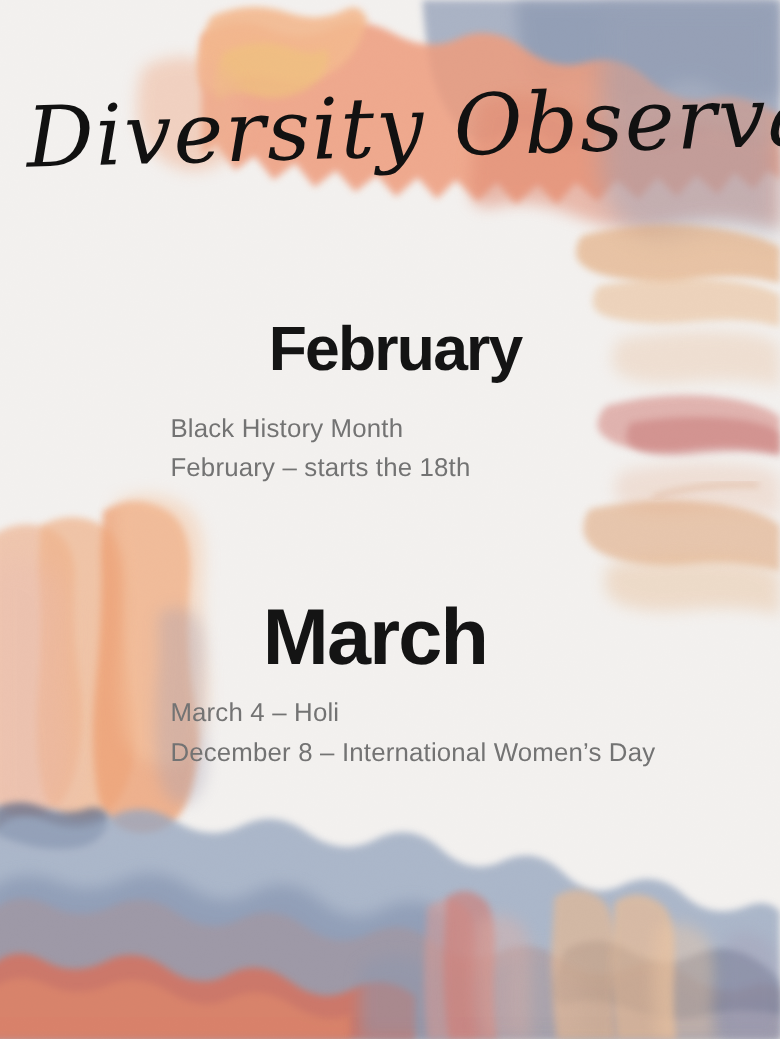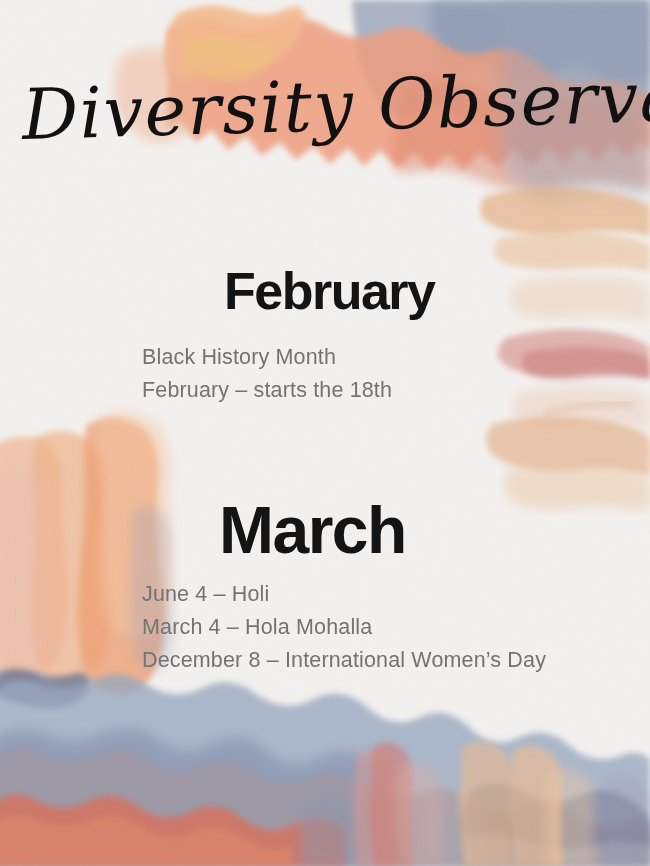--- a/index.html
+++ b/index.html
@@ -252,19 +252,18 @@
     <div class="month month-feb">February</div>
 
     <ul class="event-list events-feb">
       <li>Black History Month</li>
       <li>February – starts the 18th</li>
     </ul>
 
     <div class="month month-mar">March</div>
 
     <ul class="event-list events-mar">
-      <li>June 4 – Holi</li>
-      <li>March 4 – Hola Mohalla</li>
+      <li>March 4 – Holi</li>
       <li>December 8 – International Women’s Day</li>
     </ul>
 
   </div>
 </div>
 
 </body></html>

